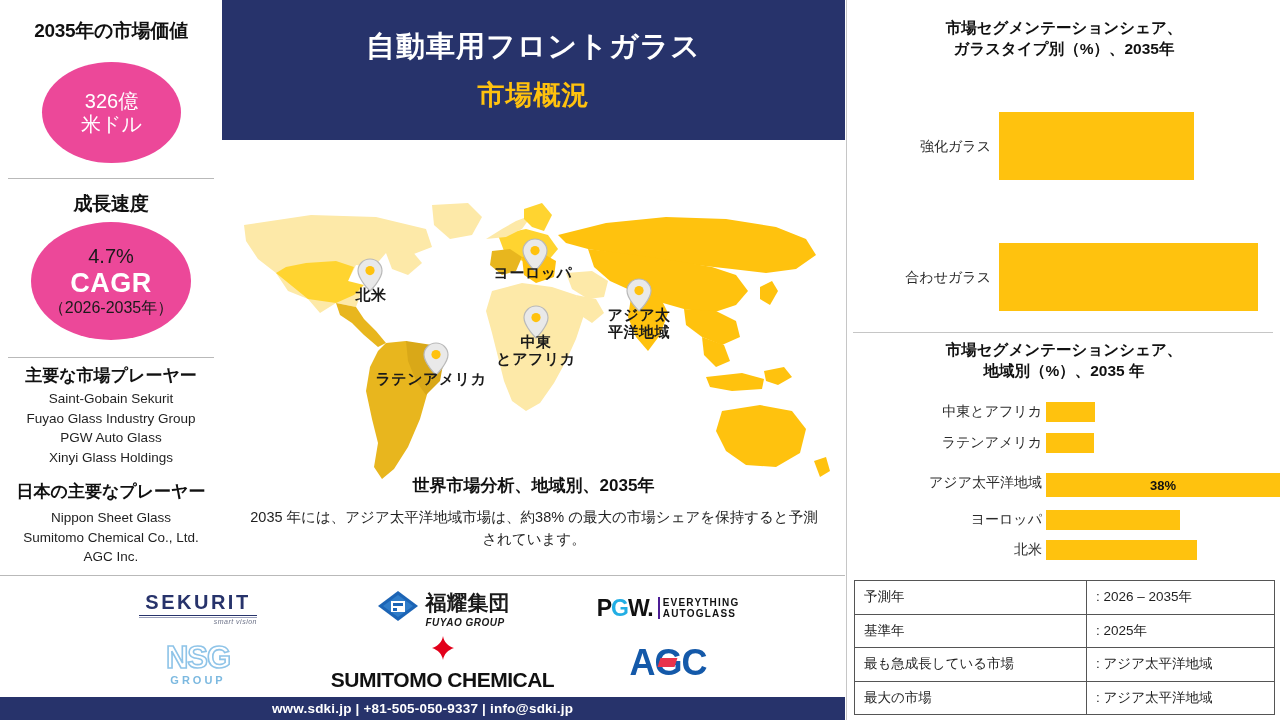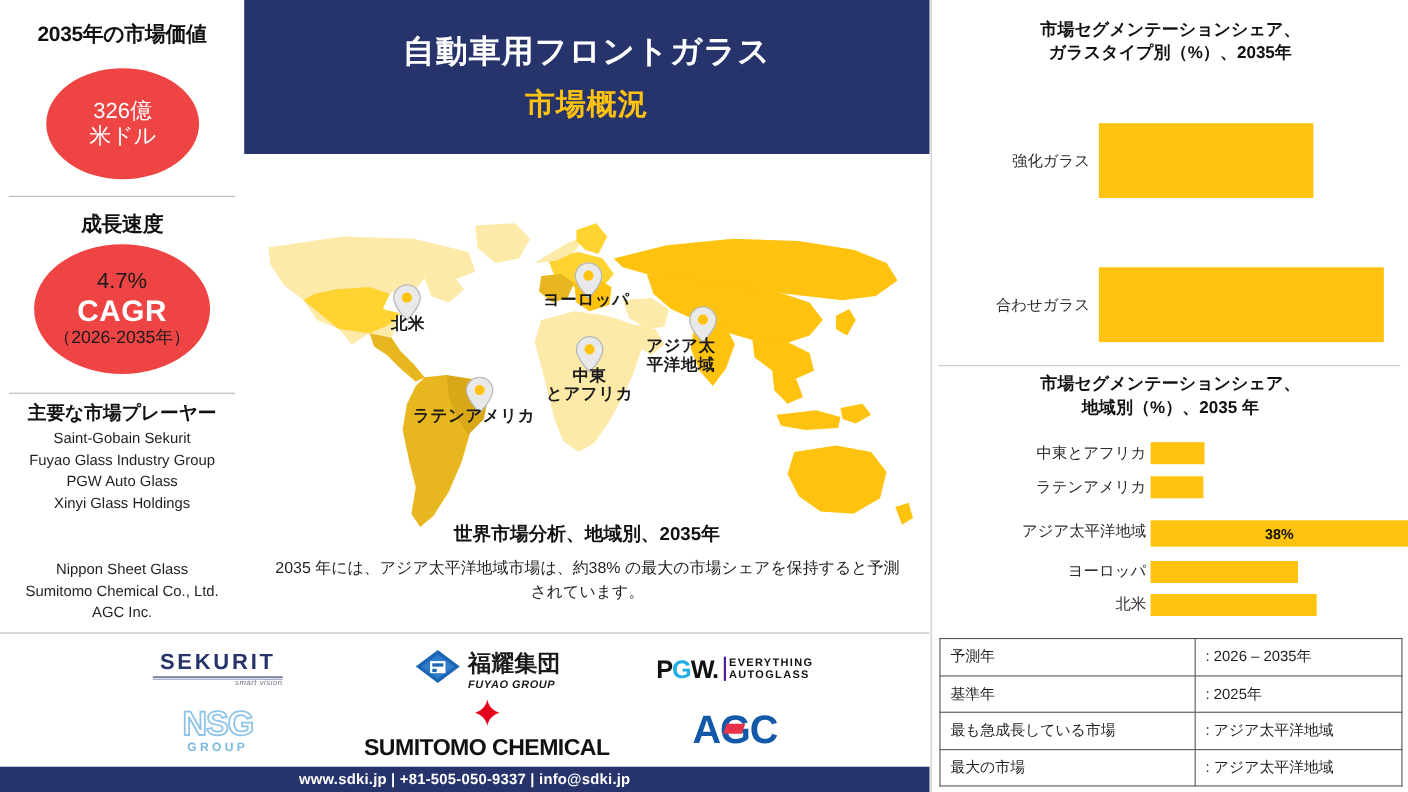--- a/index.html
+++ b/index.html
@@ -20,21 +20,21 @@
   }
   .lc-cell { position: absolute; left: 0; width: 222px; text-align: center; }
   .lc-divider {
     position: absolute; left: 8px; width: 206px; height: 1px; background: #b9b9b9;
   }
   .lc-title {
     font-size: 19px; font-weight: bold; color: #111; letter-spacing: -0.3px;
   }
   .lc-title-sm { font-size: 17px; font-weight: bold; color: #111; }
   .ellipse {
-    position: absolute; background: #ef4444; border-radius: 50%;
+    position: absolute; background: #ec4899; border-radius: 50%;
     display: flex; flex-direction: column; align-items: center; justify-content: center;
     line-height: 1.15;
   }
   .val-big { font-size: 20px; color: #ffffff; font-weight: normal; }
   .cagr-pct { font-size: 20px; color: #1a1a1a; }
   .cagr-word { font-size: 27px; color: #ffffff; font-weight: bold; letter-spacing: 0.5px; }
   .cagr-years { font-size: 16px; color: #1a1a1a; }
   .player { font-size: 13.5px; color: #1f1f1f; line-height: 1.45; }
 
   
@@ -163,20 +163,21 @@
     <div class="lc-divider" style="top:357px;"></div>
 
     <div class="lc-cell lc-title-sm" style="top:364px;">主要な市場プレーヤー</div>
     <div class="lc-cell" style="top:389px;">
       <div class="player">Saint-Gobain Sekurit</div>
       <div class="player">Fuyao Glass Industry Group</div>
       <div class="player">PGW Auto Glass</div>
       <div class="player">Xinyi Glass Holdings</div>
     </div>
 
+    <div class="lc-cell lc-title-sm" style="top:480px;">日本の主要なプレーヤー</div>
     <div class="lc-cell" style="top:508px;">
       <div class="player">Nippon Sheet Glass</div>
       <div class="player">Sumitomo  Chemical Co., Ltd.</div>
       <div class="player">AGC Inc.</div>
     </div>
   </div>
 
   <div class="banner">
     <div class="banner-title">自動車用フロントガラス</div>
     <div class="banner-sub">市場概況</div>
@@ -246,21 +247,21 @@
     </svg>
     <svg class="pin" style="left:201px; top:202px;" viewBox="0 0 26 34">
       <path d="M13 1 C6.4 1 1 6.3 1 12.8 C1 21.2 13 33 13 33 C13 33 25 21.2 25 12.8 C25 6.3 19.6 1 13 1 Z" fill="#E9E9E9" stroke="#B9B9B9" stroke-width="1.2"></path>
       <circle cx="13" cy="12.6" r="4.6" fill="#FFC20E"></circle>
     </svg>
 
     <div class="region-label" style="left:108px; top:146px; width:82px;">北米</div>
     <div class="region-label" style="left:241px; top:124px; width:140px;">ヨーロッパ</div>
     <div class="region-label" style="left:246px; top:193px; width:136px;">中東
 とアフリカ</div>
-    <div class="region-label" style="left:338px; top:166px; width:118px;">アジア太
+    <div class="region-label" style="left:358px; top:166px; width:118px;">アジア太
 平洋地域</div>
     <div class="region-label" style="left:109px; top:230px; width:200px;">ラテンアメリカ</div>
 
     <div class="map-caption-title">世界市場分析、地域別、2035年</div>
     <div class="map-caption-body">2035 年には、アジア太平洋地域市場は、約38% の最大の市場シェアを保持すると予測されています。</div>
   </div>
 
   <div class="logo-strip">
 
     <div class="logo-box" style="left:118px; top:8px; width:160px; height:48px;">

